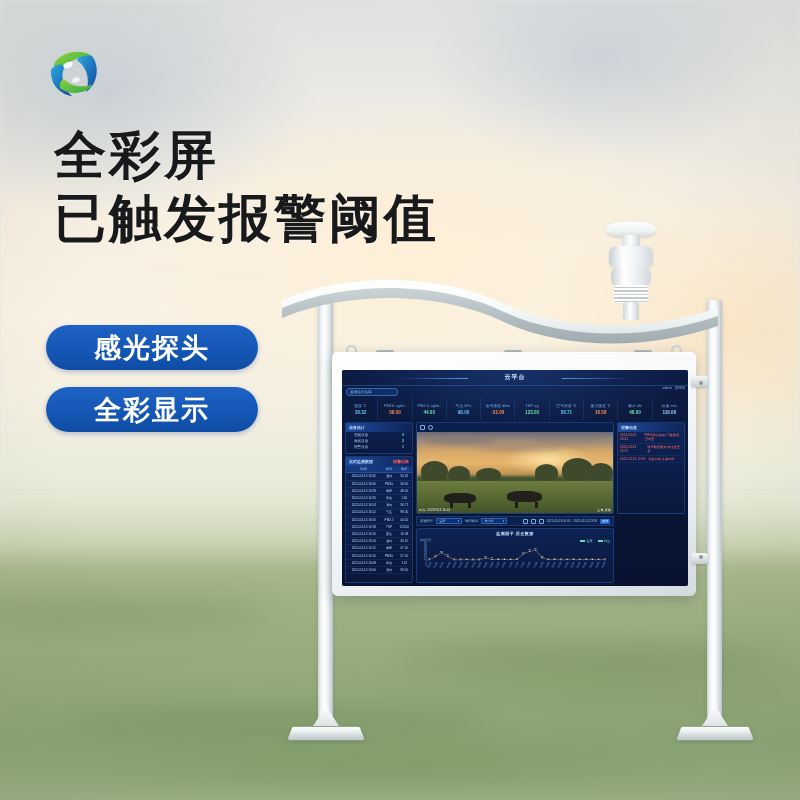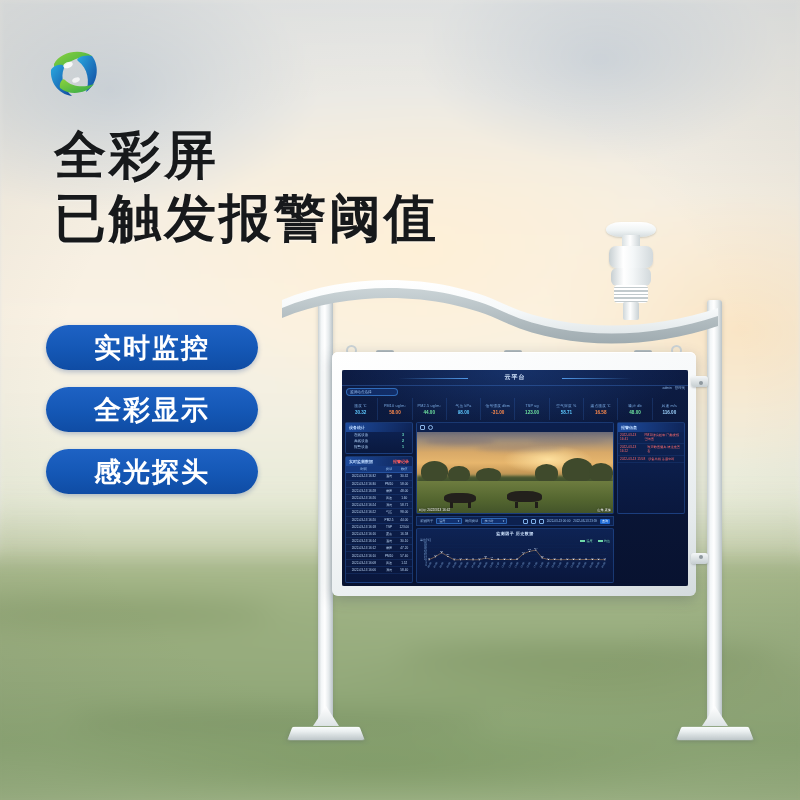--- a/index.html
+++ b/index.html
@@ -797,21 +797,18 @@
   </div>
 </div>
 
 <div id="headline">
   <div class="h-line">全彩屏</div>
   <div class="h-line">已触发报警阈值</div>
 </div>
 
 <div id="pills">
     <div class="pill">
-      <span>实时监控</span>
+      <span>感光探头</span>
     </div>
     <div class="pill">
       <span>全彩显示</span>
     </div>
-    <div class="pill">
-      <span>感光探头</span>
-    </div>
   </div>
 
 </body></html>

